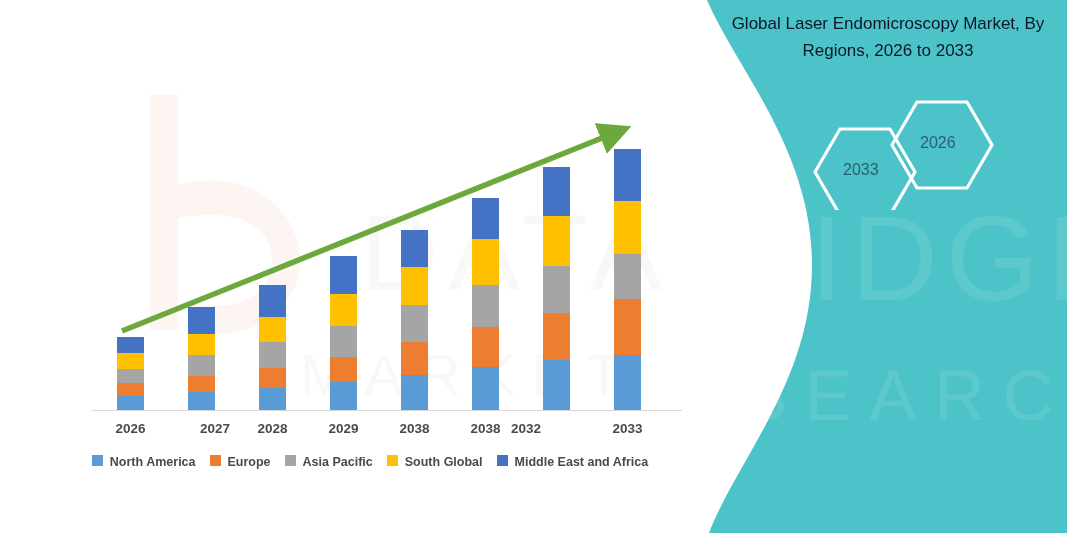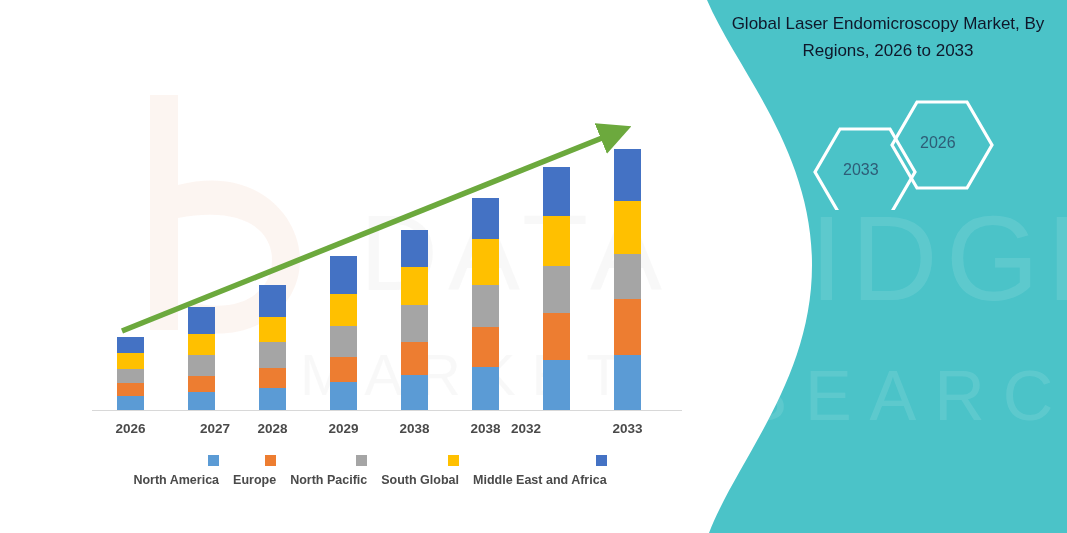--- a/index.html
+++ b/index.html
@@ -63,21 +63,21 @@
   .xlab{
     position:absolute; width:60px; text-align:center;
     font-size:13.5px; font-weight:bold; color:#4a4a4a;
   }
 
   .legend{
     position:absolute; left:60px; top:455px; width:620px;
     display:flex; align-items:center; justify-content:center;
     gap:14px; flex-wrap:nowrap;
   }
-  .lg-item{ display:flex; align-items:flex-end; gap:7px; white-space:nowrap;flex-direction:column; }
+  .lg-item{ display:flex; align-items:flex-start; gap:7px; white-space:nowrap; }
   .lg-sw{ width:11px; height:11px; display:inline-block; }
   .lg-tx{ font-size:12.5px; font-weight:bold; color:#4a4a4a; }
 
   .footer{
     position:absolute; left:0; top:506px; width:700px; height:20px;
     font-family:"Liberation Serif", serif;
     font-size:8.5px; color:#3a3a3a;
   }
   .foot-left{ position:absolute; left:84px; top:0; }
   .foot-right{ position:absolute; left:400px; top:0; }
@@ -234,21 +234,21 @@
         <div class="lg-item">
           <span class="lg-sw" style="background: rgb(91, 155, 213);"></span>
           <span class="lg-tx">North America</span>
         </div>
         <div class="lg-item">
           <span class="lg-sw" style="background: rgb(237, 125, 49);"></span>
           <span class="lg-tx">Europe</span>
         </div>
         <div class="lg-item">
           <span class="lg-sw" style="background: rgb(165, 165, 165);"></span>
-          <span class="lg-tx">North Pacific</span>
+          <span class="lg-tx">Asia Pacific</span>
         </div>
         <div class="lg-item">
           <span class="lg-sw" style="background: rgb(255, 192, 0);"></span>
           <span class="lg-tx">South Global</span>
         </div>
         <div class="lg-item">
           <span class="lg-sw" style="background: rgb(68, 114, 196);"></span>
           <span class="lg-tx">Middle East and Africa</span>
         </div>
       </div>

